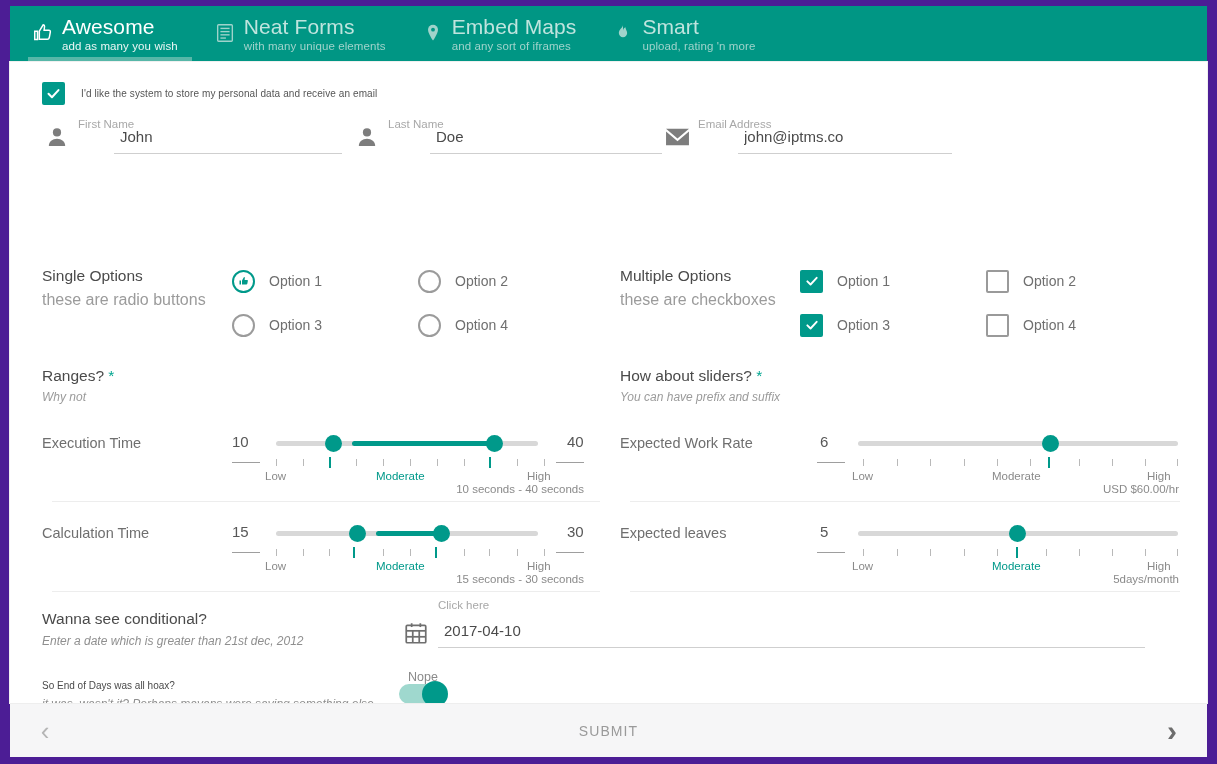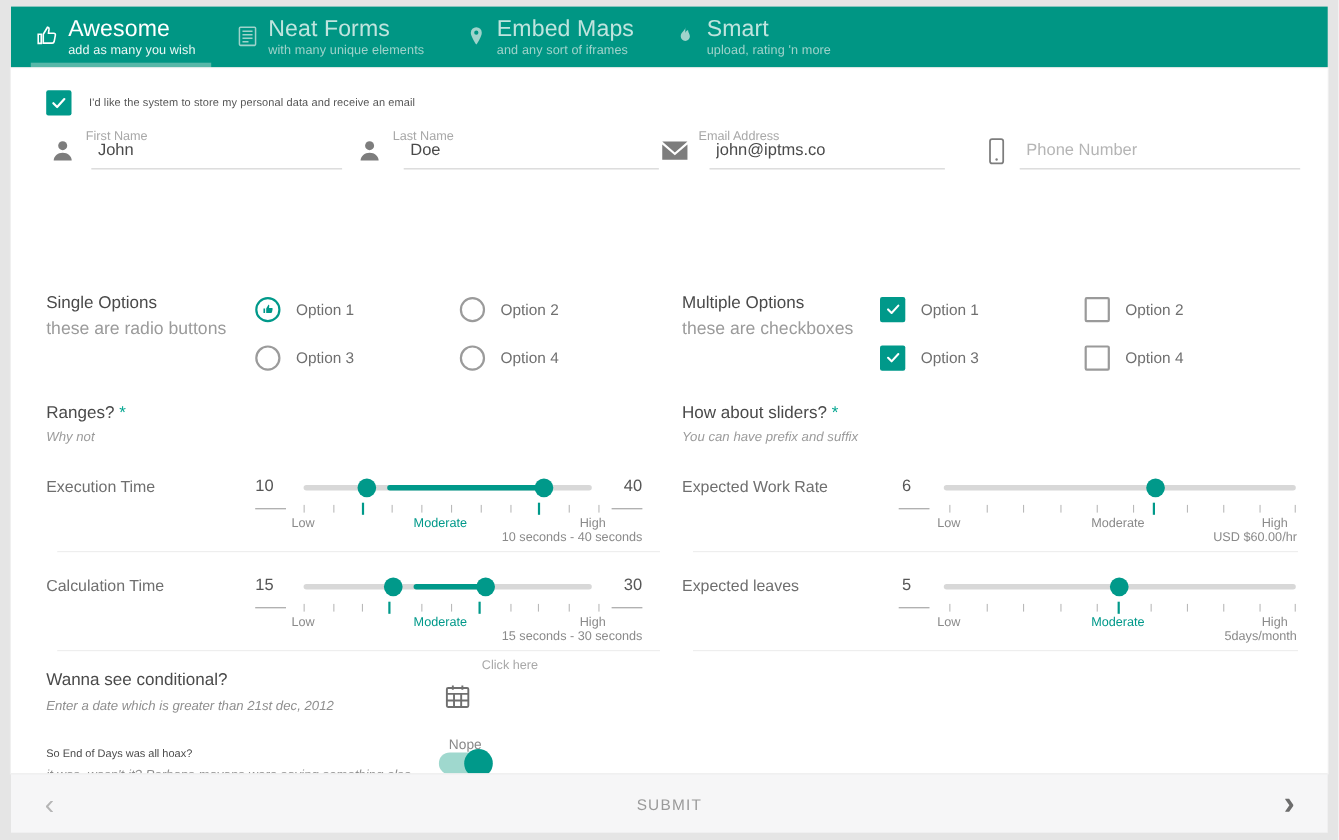--- a/index.html
+++ b/index.html
@@ -5,21 +5,21 @@
   * { box-sizing: border-box; margin:0; padding:0; }
   html, body {
     width: 1217px; height: 764px;
     background: #ffffff;
     font-family: "Liberation Sans", sans-serif;
     overflow: hidden;
   }
   .app {
     position: relative;
     width: 1217px; height: 764px;
-    background: #e5e5e5;
+    background: #4c1d95;
   }
 
   
   .tabbar {
     position: absolute; left: 10px; top: 6px;
     width: 1197px; height: 56px;
     background: #009684;
     display: flex; align-items: flex-start;
     padding-left: 18px;
     overflow: hidden;
@@ -307,32 +307,20 @@
         <span class="finner">
           <span class="ficon">
             <svg width="25" height="20" viewBox="0 0 24 18" fill="#7d7d7d">
               <path d="M1 1h22L12 10.5 1 1zm0 2.6V17h22V3.6L12 13 1 3.6z"></path>
             </svg>
           </span>
           <input class="finput" style="width: 214px;" value="john@iptms.co">
         </span>
       </div>
 
-      <div class="field" style="width:300px;margin-left:32px;">
-        <span class="flabel"></span>
-        <span class="finner">
-          <span class="ficon">
-            <svg width="16" height="25" viewBox="0 0 16 25" fill="none" stroke="#7d7d7d" stroke-width="1.6">
-              <rect x="2" y="1.5" width="12" height="22" rx="2"></rect>
-              <circle cx="8" cy="20" r="1.1" fill="#7d7d7d" stroke="none"></circle>
-            </svg>
-          </span>
-          <input class="finput" style="width: 255px;" placeholder="Phone Number">
-        </span>
-      </div>
     </div>
 
     <div class="opt-block" style="left:32px;width:560px;">
       <div class="opt-title">Single Options</div>
       <div class="opt-sub">these are radio buttons</div>
       <div class="opt-grid" style="left:190px;top:0;">
         <div class="opt">
           <span class="radio on">
             <svg width="12" height="12" viewBox="0 0 24 24" fill="#00998a">
               <path d="M6 11v8H3v-8h3zM8 11l4-7c1.1 0 1.8.9 1.6 2L13.2 10h5c1 0 1.7.9 1.5 1.9l-1.1 5.5c-.2.9-1 1.6-1.9 1.6H8V11z"></path>
@@ -535,20 +523,21 @@
           <svg width="26" height="26" viewBox="0 0 24 24" fill="none" stroke="#6f6f6f" stroke-width="1.6">
             <rect x="3" y="5" width="18" height="16" rx="1"></rect>
             <line x1="3" y1="10" x2="21" y2="10"></line>
             <line x1="8" y1="3" x2="8" y2="6.5"></line>
               <line x1="16" y1="3" x2="16" y2="6.5"></line>
             <line x1="9" y1="10" x2="9" y2="21"></line>
               <line x1="15" y1="10" x2="15" y2="21"></line>
             <line x1="3" y1="15.5" x2="21" y2="15.5"></line>
           </svg>
         </span>
+        <input class="dinput" value="2017-04-10" style="">
       </span>
     </div>
 
     <div class="tg-block">
       <div class="tg-title">So End of Days was all hoax?</div>
       <div class="tg-sub">it was, wasn't it? Perhaps mayans were saying something else</div>
     </div>
     <div class="tg-ctl">
       <span class="tg-side">Nope</span>
       <span class="switch">

